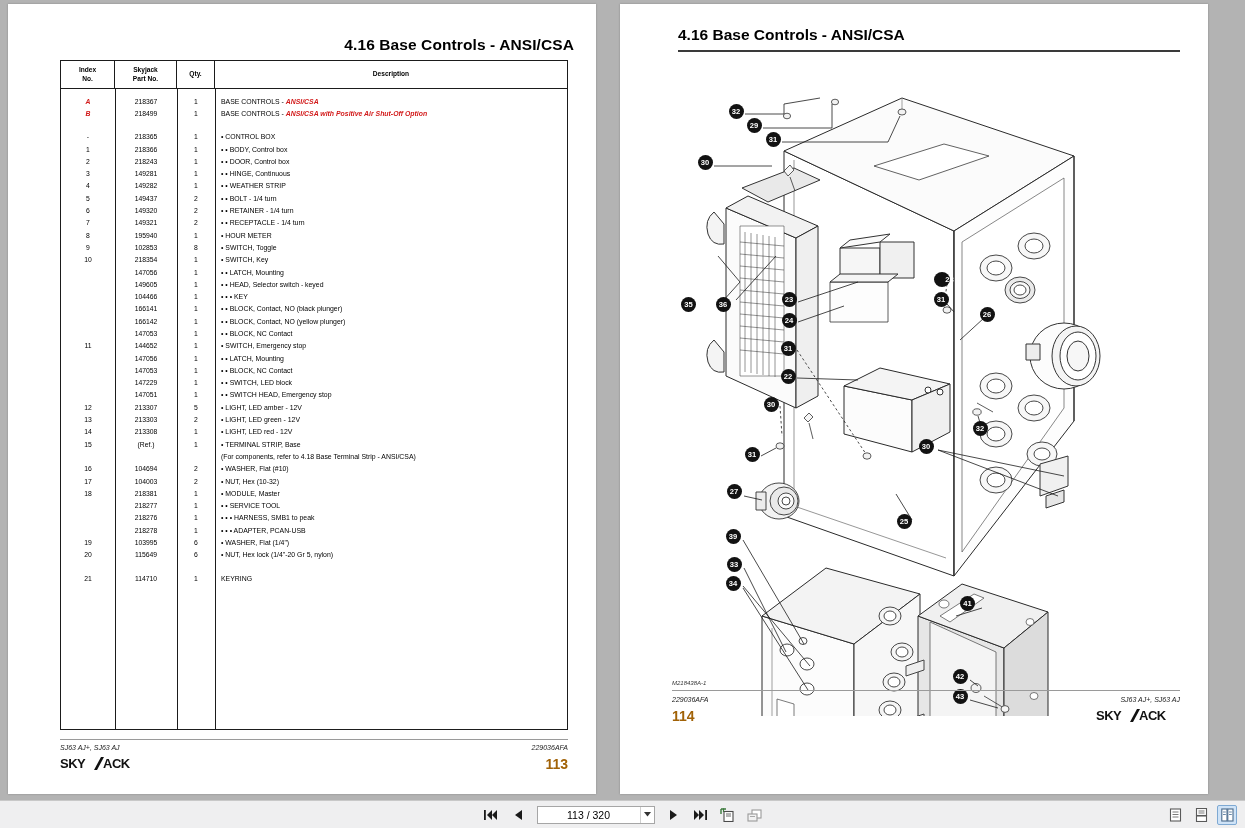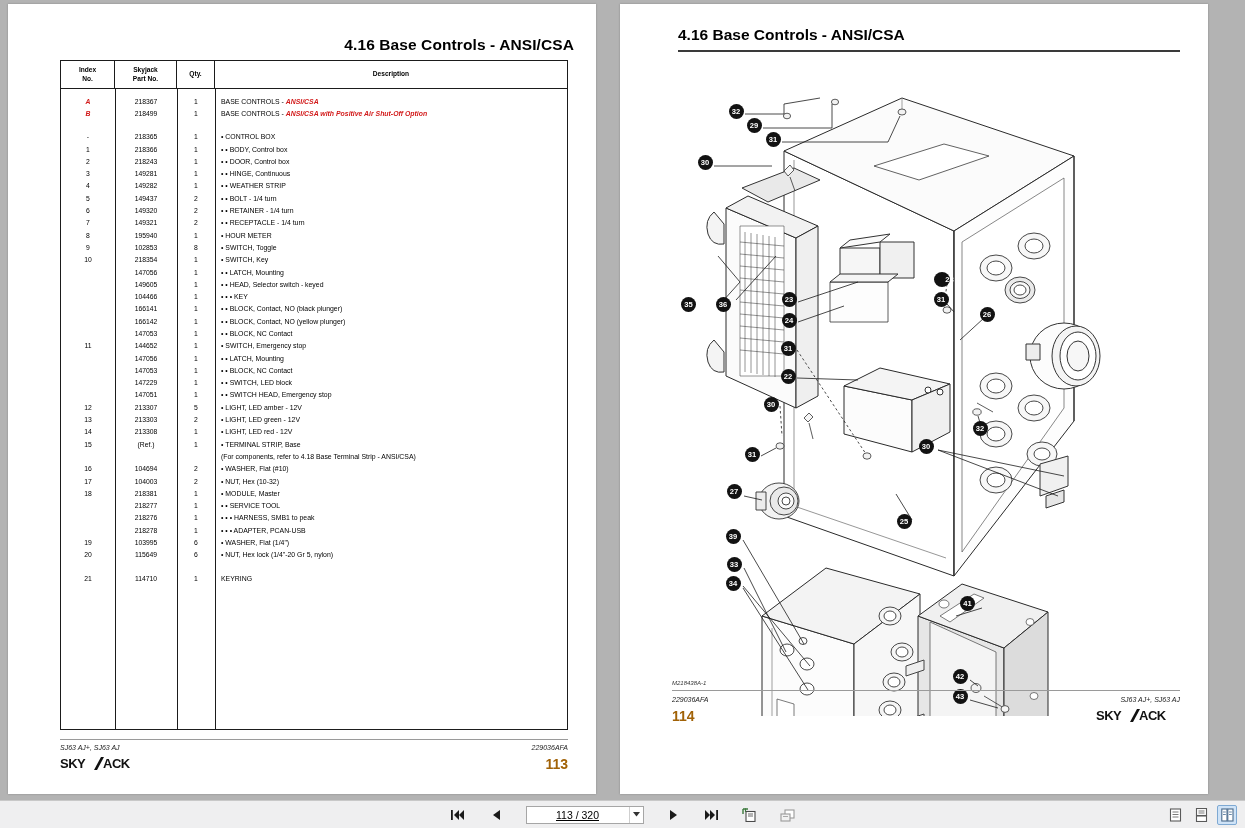--- a/index.html
+++ b/index.html
@@ -165,22 +165,21 @@
   #toolbar {
     position: absolute; left: 0; top: 800px;
     width: 1245px; height: 28px;
     background: #efeff0;
     border-top: 1px solid #c8c8c8;
     display: flex; align-items: center;
   }
   .tb-center {
     position: absolute; left: 0; right: 0;
     display: flex; align-items: center; justify-content: center;
-    gap: 21px;
-    text-decoration: underline;
+    gap: 10px;
   }
   .tb-btn {
     width: 17px; height: 18px;
     display: flex; align-items: center; justify-content: center;
     cursor: pointer;
     background: transparent; border: none;
   }
   .pagebox {
     display: flex; align-items: center;
     width: 118px; height: 18px;

